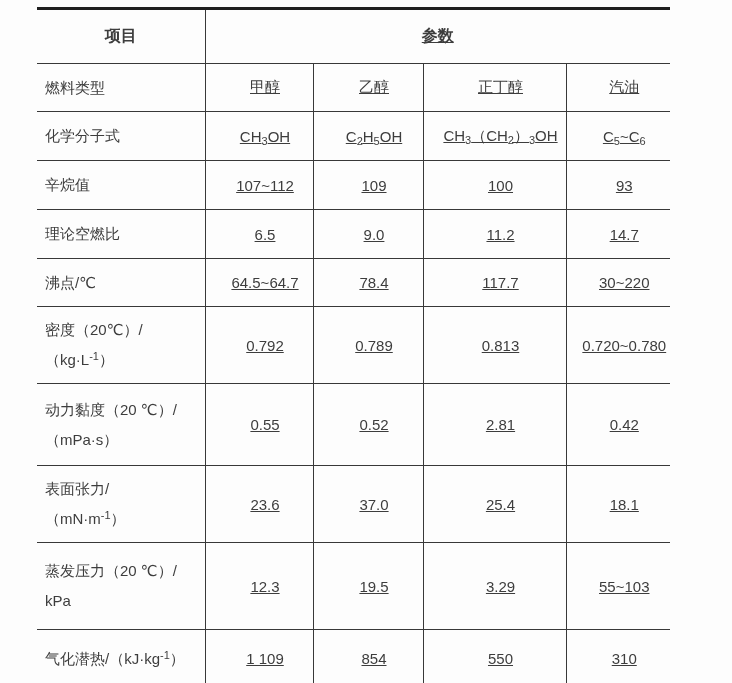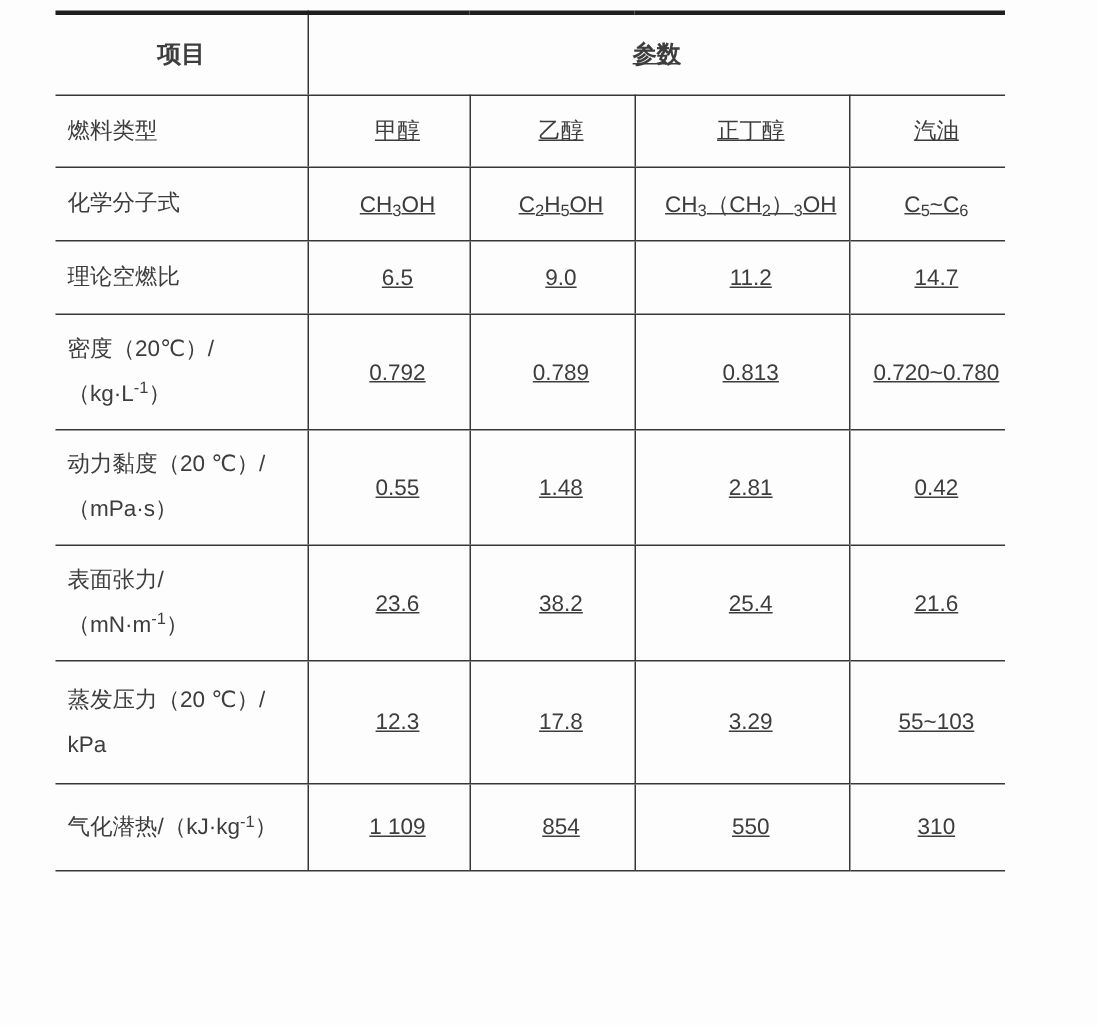--- a/index.html
+++ b/index.html
@@ -74,56 +74,72 @@
         </tr>
         <tr>
     <td class="label-cell">化学分子式</td>
 
   <td class="value-cell">CH<sub>3</sub>OH</td>
           <td class="value-cell">C<sub>2</sub>H<sub>5</sub>OH</td>
           <td class="value-cell">CH<sub>3</sub>（CH<sub>2</sub>）<sub>3</sub>OH</td>
           <td class="value-cell">C<sub>5</sub>~C<sub>6</sub></td>
         </tr>
         <tr>
+    <td class="label-cell">辛烷值</td>
+
+  <td class="value-cell">107~112</td>
+          <td class="value-cell">109</td>
+          <td class="value-cell">100</td>
+          <td class="value-cell">93</td>
+        </tr>
+        <tr>
     <td class="label-cell">理论空燃比</td>
 
   <td class="value-cell">6.5</td>
           <td class="value-cell">9.0</td>
           <td class="value-cell">11.2</td>
           <td class="value-cell">14.7</td>
+        </tr>
+        <tr>
+    <td class="label-cell">沸点/℃</td>
+
+  <td class="value-cell">64.5~64.7</td>
+          <td class="value-cell">78.4</td>
+          <td class="value-cell">117.7</td>
+          <td class="value-cell">30~220</td>
         </tr>
         <tr class="tall">
     <td class="label-cell">密度（20℃）/<br>（kg·L<sup>-1</sup>）</td>
 
   <td class="value-cell">0.792</td>
           <td class="value-cell">0.789</td>
           <td class="value-cell">0.813</td>
           <td class="value-cell">0.720~0.780</td>
         </tr>
         <tr class="tall">
     <td class="label-cell">动力黏度（20 ℃）/<br>（mPa·s）</td>
 
   <td class="value-cell">0.55</td>
-          <td class="value-cell">1.48</td>
+          <td class="value-cell">0.52</td>
           <td class="value-cell">2.81</td>
           <td class="value-cell">0.42</td>
         </tr>
         <tr class="tall">
     <td class="label-cell">表面张力/<br>（mN·m<sup>-1</sup>）</td>
 
   <td class="value-cell">23.6</td>
-          <td class="value-cell">38.2</td>
+          <td class="value-cell">37.0</td>
           <td class="value-cell">25.4</td>
-          <td class="value-cell">21.6</td>
+          <td class="value-cell">18.1</td>
         </tr>
         <tr class="tall">
     <td class="label-cell">蒸发压力（20 ℃）/<br>kPa</td>
 
   <td class="value-cell">12.3</td>
-          <td class="value-cell">17.8</td>
+          <td class="value-cell">19.5</td>
           <td class="value-cell">3.29</td>
           <td class="value-cell">55~103</td>
         </tr>
         <tr>
     <td class="label-cell">气化潜热/（kJ·kg<sup>-1</sup>）</td>
 
   <td class="value-cell">1 109</td>
           <td class="value-cell">854</td>
           <td class="value-cell">550</td>
           <td class="value-cell">310</td>

